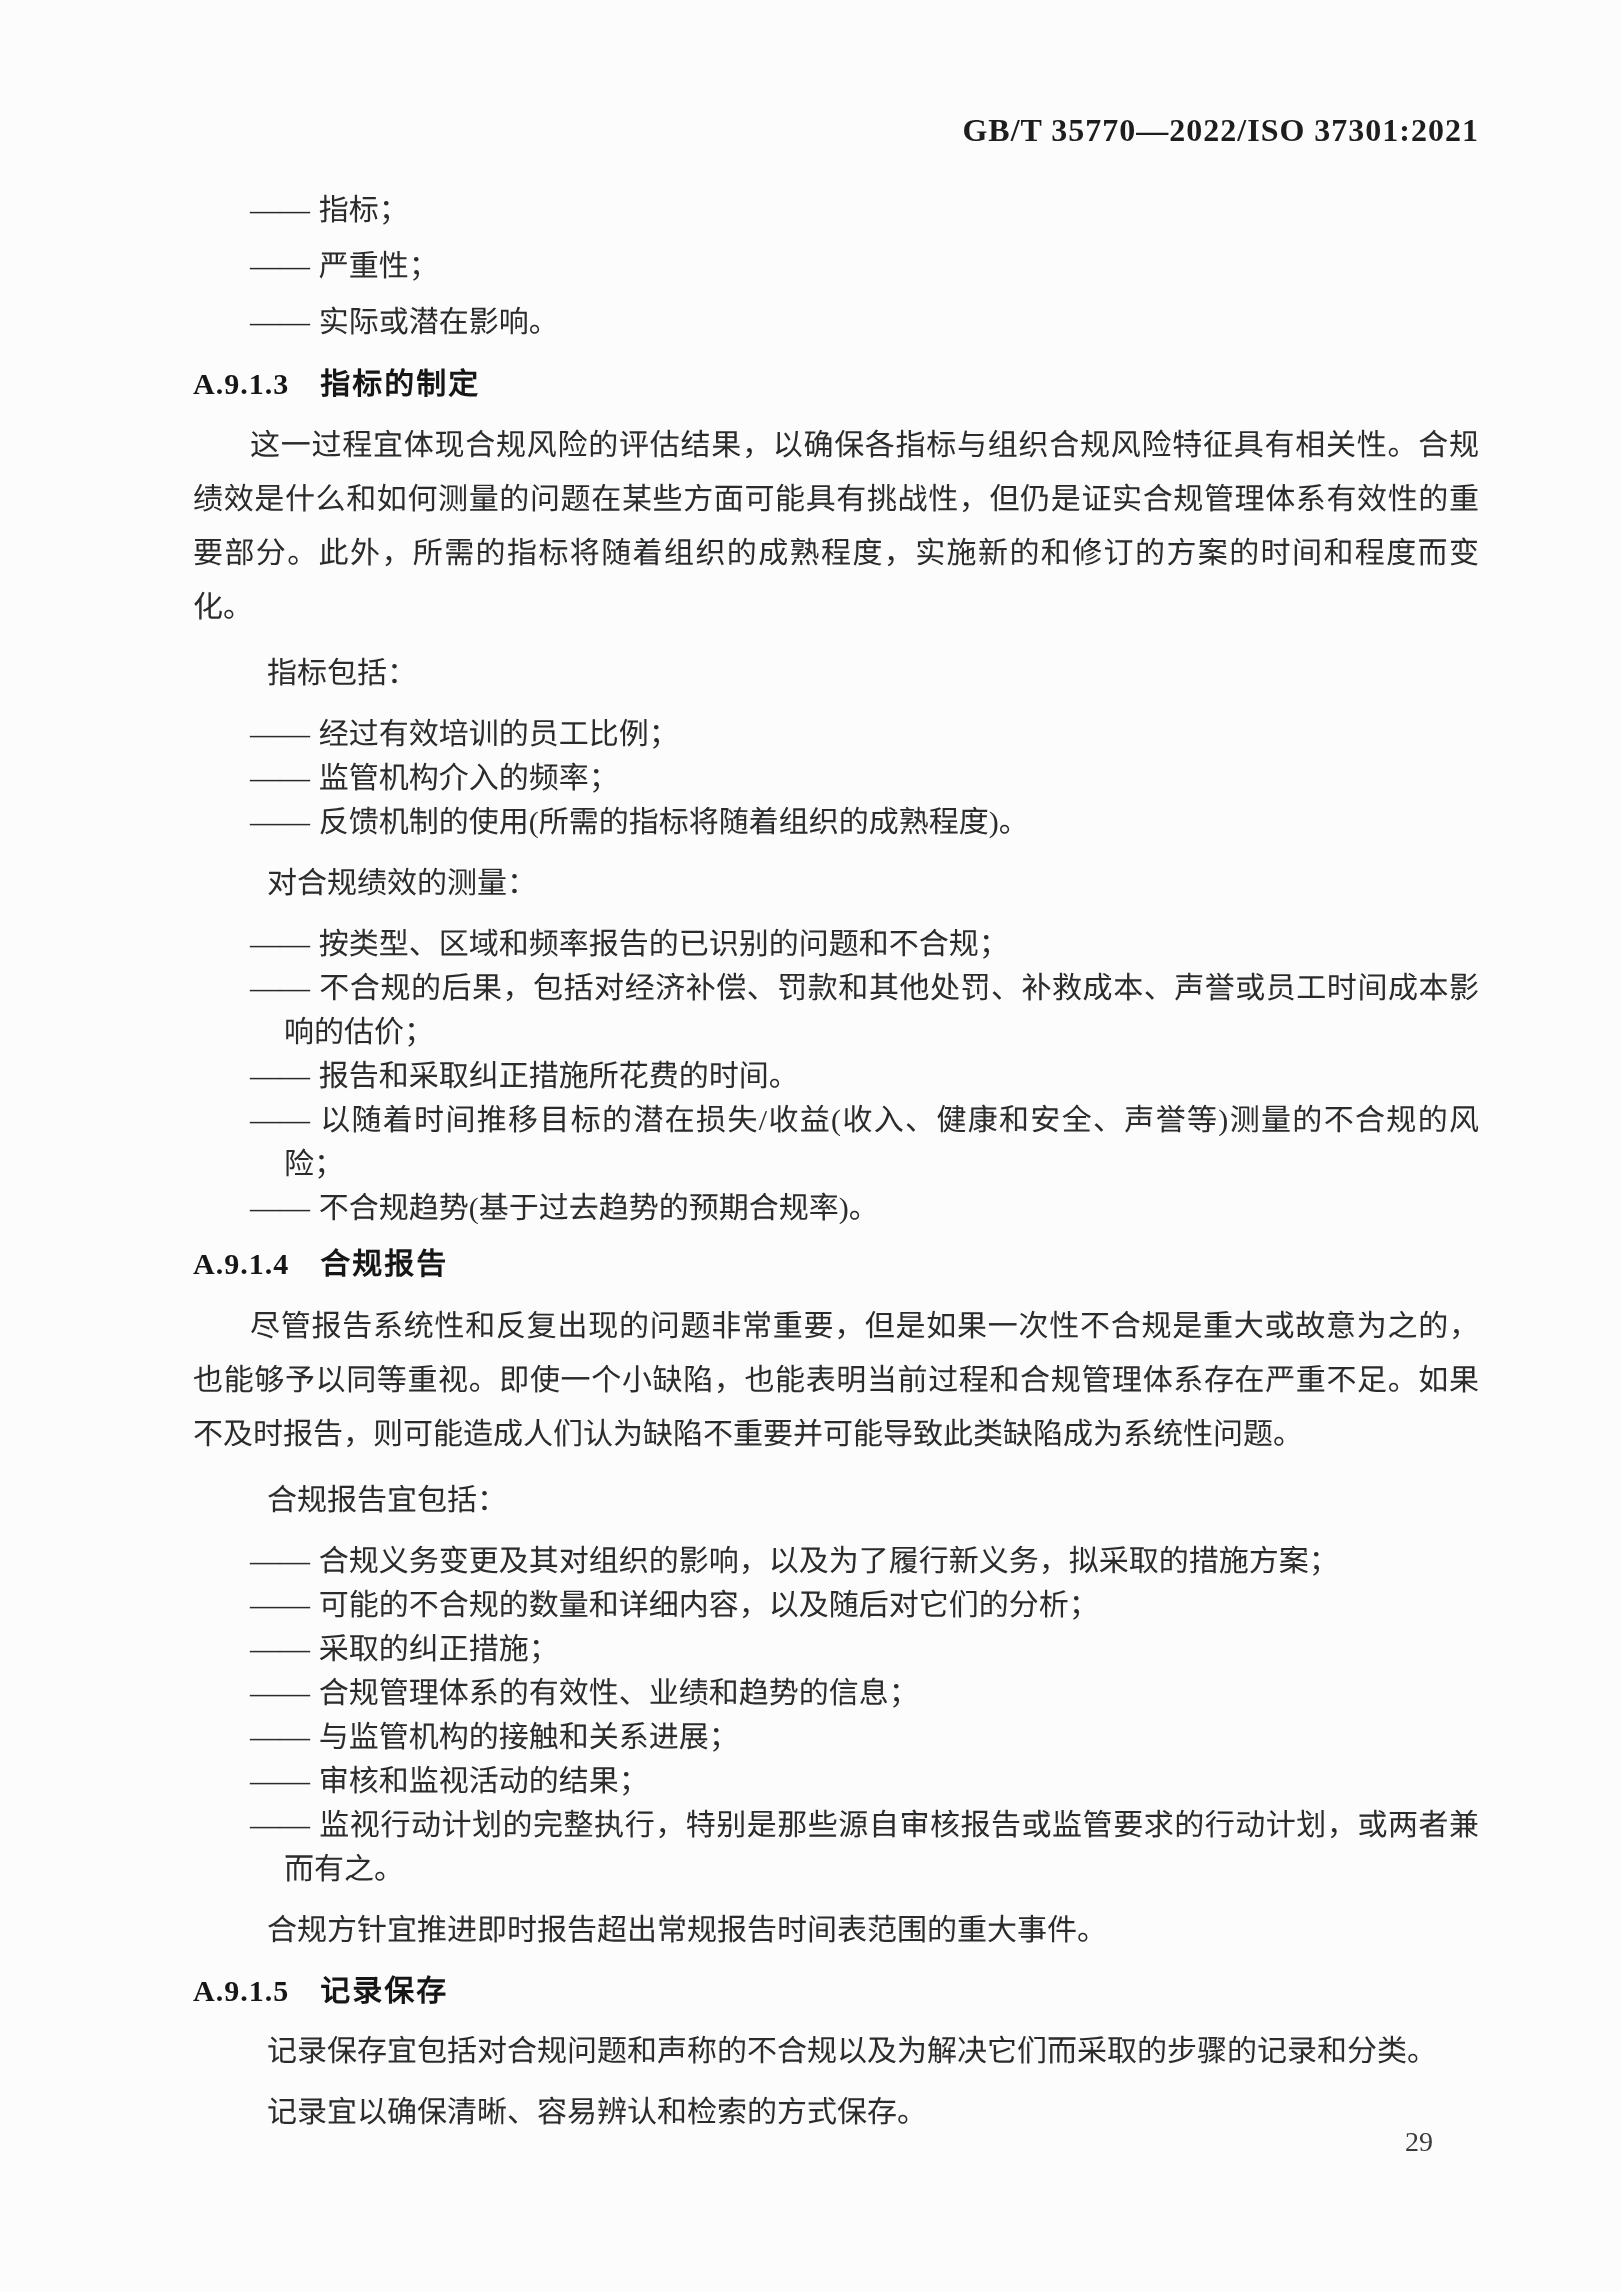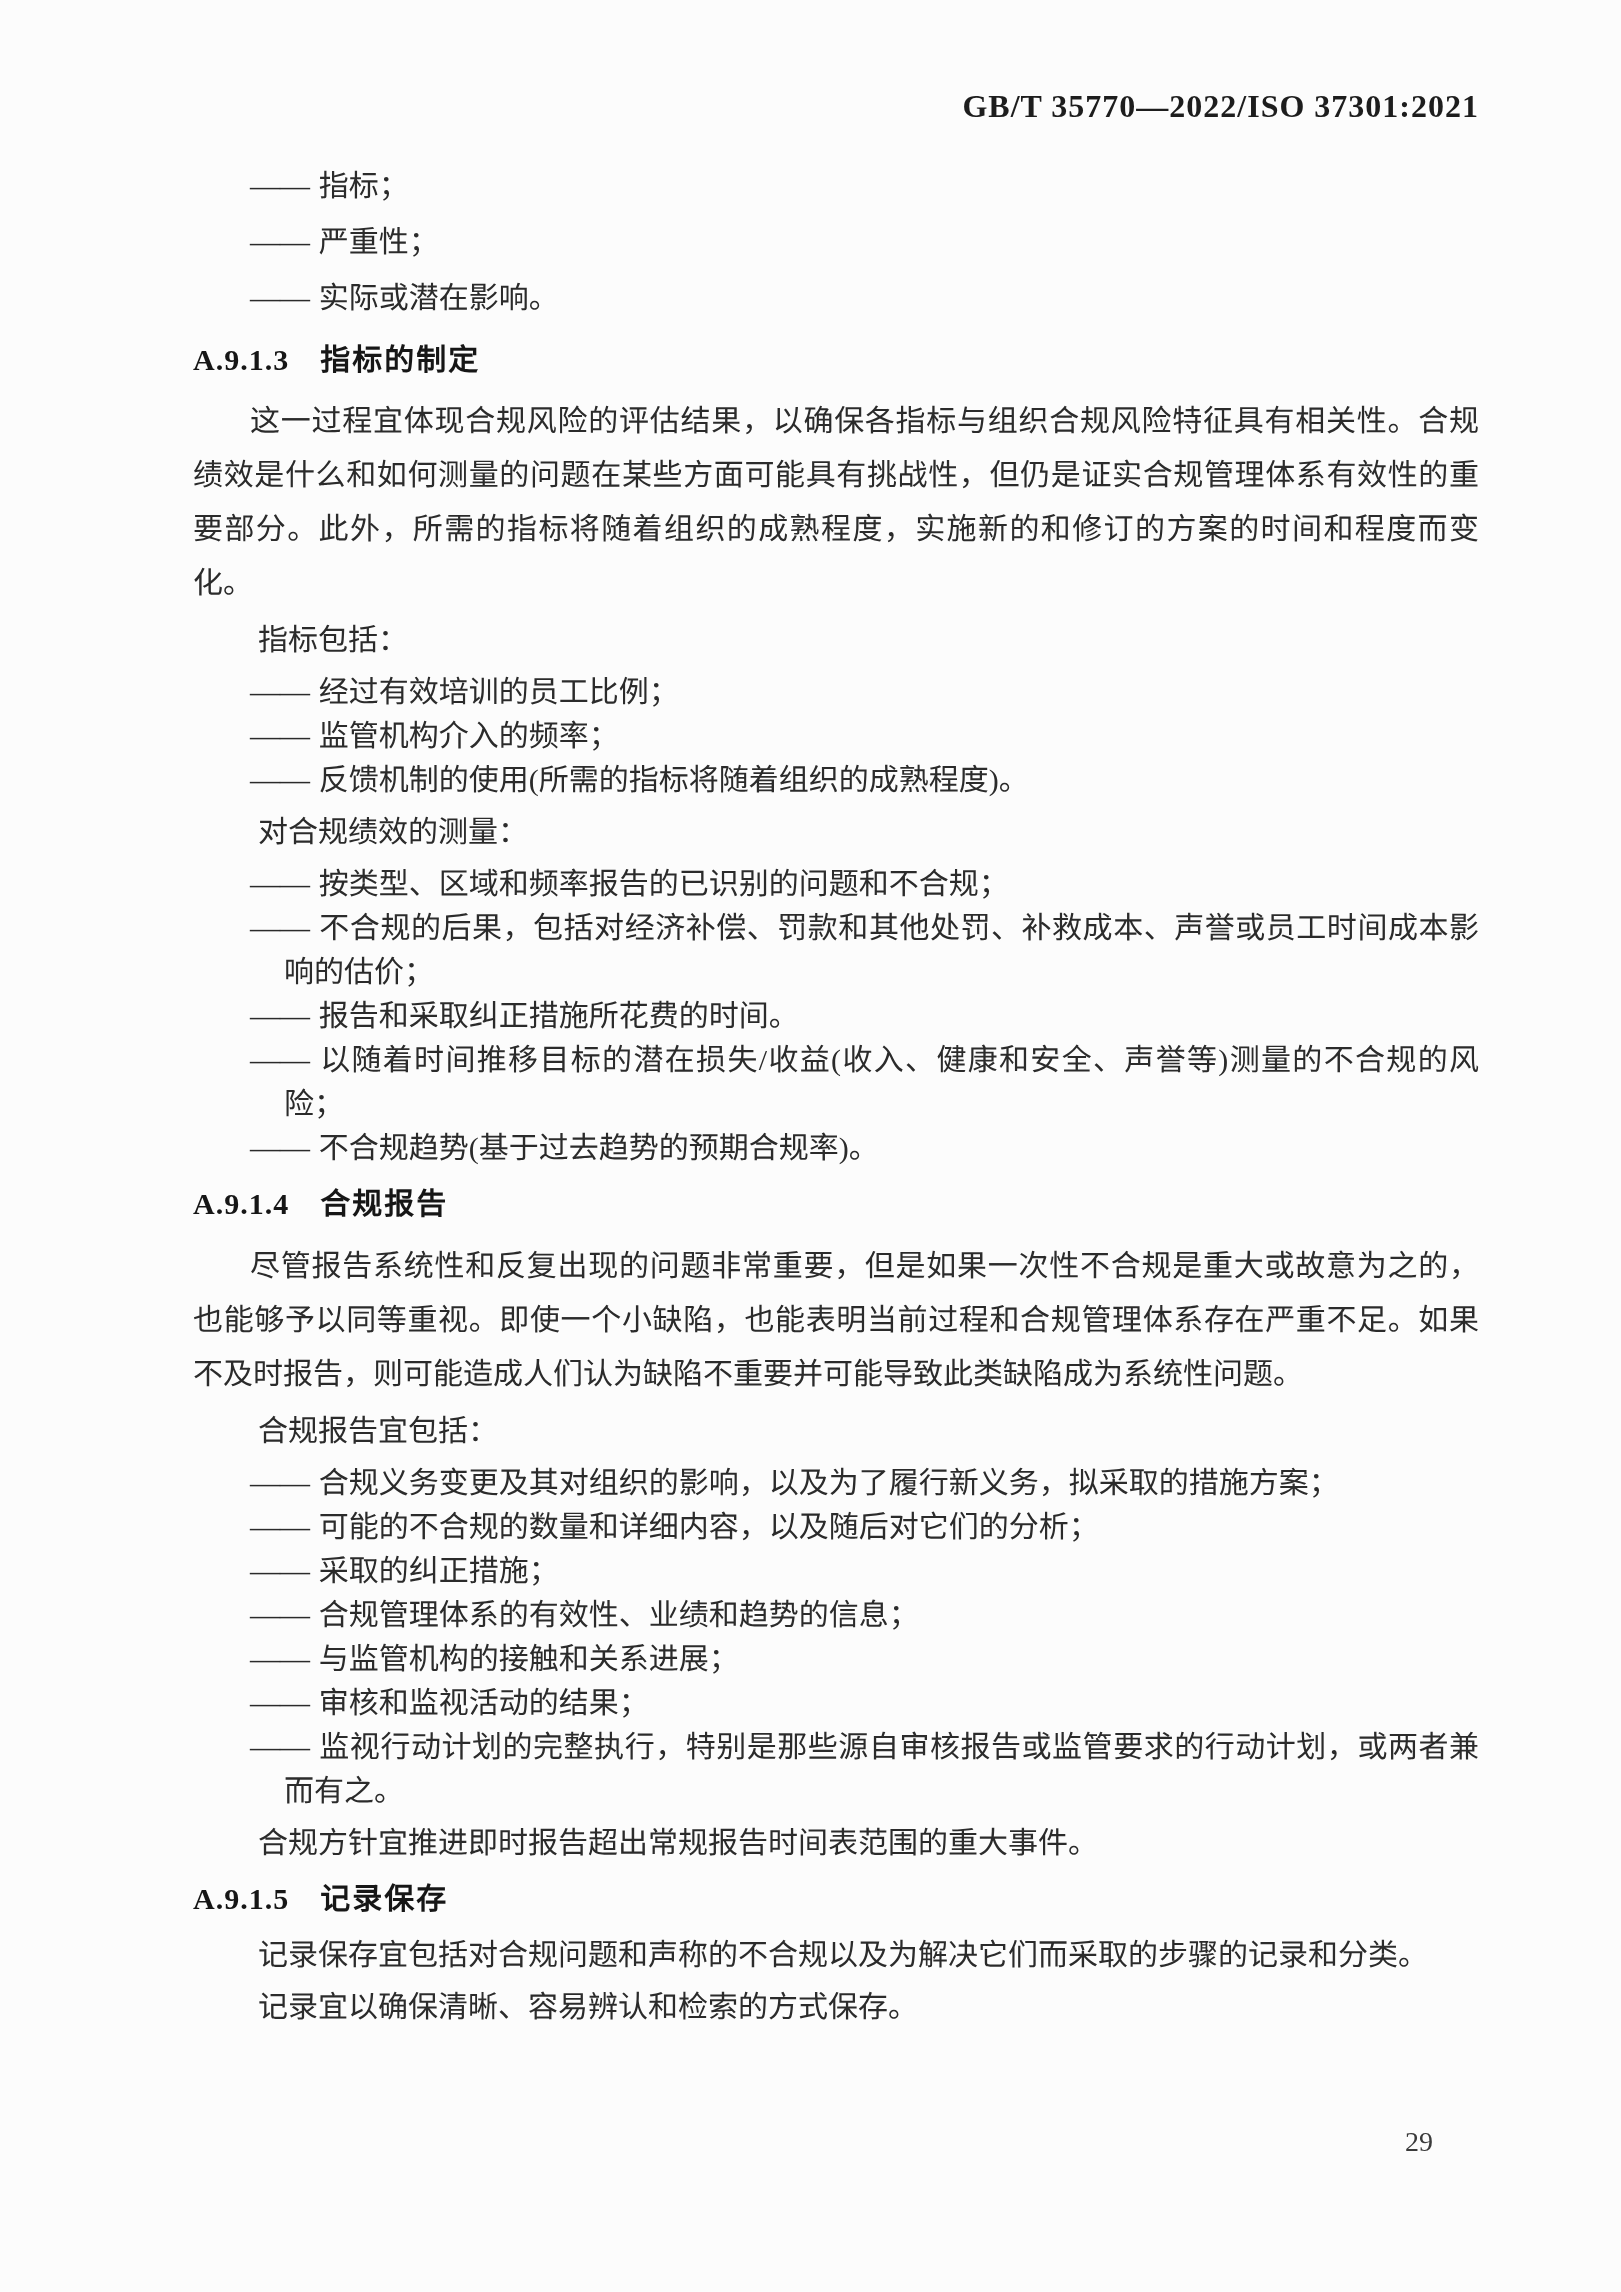--- a/index.html
+++ b/index.html
@@ -20,21 +20,21 @@
   }
   .content{
     position:absolute;
     left:193px;
     top:0;
     width:1286px;
     font-size:30px;
   }
   .doc-header{
     margin:0 0 33px 0;
-    padding-top:88px;
+    padding-top:112px;
     text-align:right;
     font-weight:bold;
     font-size:32px;
     letter-spacing:1px;
     color:#1d1d1d;
     white-space:nowrap;
   }
   .heading{
     margin:11.8px 0 13.7px 0;
     line-height:43px;
@@ -50,21 +50,21 @@
     margin-left:31px;
     letter-spacing:2px;
   }
   .paragraph{
     margin:0;
     text-indent:57px;
     line-height:54px;
     text-align:justify;
   }
   .lead{
-    margin:8px;
+    margin:17px;
     text-indent:57px;
     line-height:44px;
   }
   .dash-item{
     line-height:44px;
     padding-left:91px;
     text-indent:-34px;
     text-align:justify;
   }
   .dash-item.wide{

